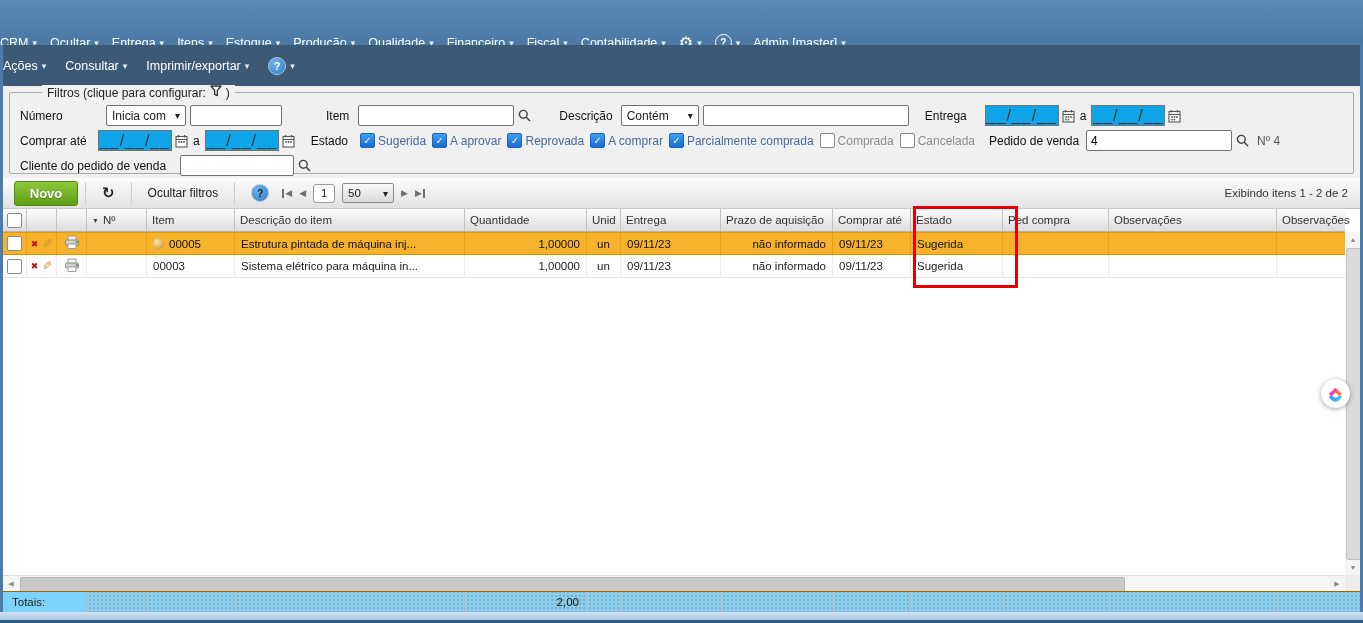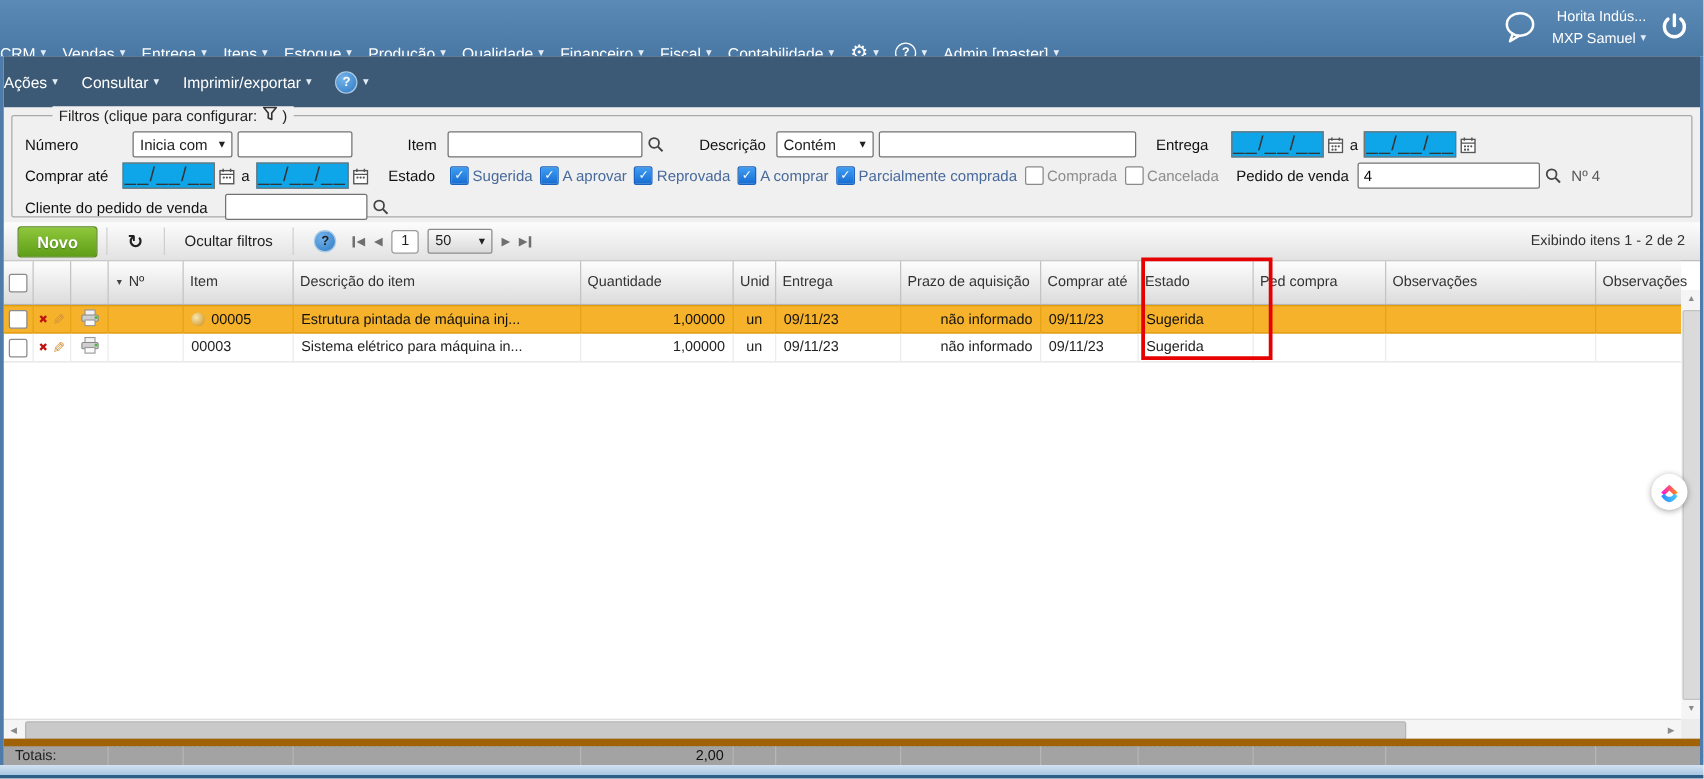--- a/index.html
+++ b/index.html
@@ -84,21 +84,21 @@
   .pgsel{width:52px;height:20px;border:1px solid #8a8a8a;border-radius:2px;
          background:linear-gradient(#f9f9f9,#dadada);display:flex;align-items:center;
          justify-content:space-between;padding:0 5px;font-size:11.5px;box-sizing:border-box;}
   .pgsel .caret::after{color:#222;font-size:10px;}
   .exibindo{margin-left:auto;margin-right:12px;font-size:11.5px;color:#333;}
 
   
   .grid{position:absolute;left:3px;top:208px;width:1342px;}
   .gridrow{display:grid;
     grid-template-columns:24px 30px 30px 60px 88px 230px 122px 34px 100px 112px 78px 92px 106px 168px minmax(80px,1fr);}
-  .ghead{height:36px;background:linear-gradient(#fdfdfd,#dcdcdc);border-top:1px solid #c9c9c9;
+  .ghead{height:24px;background:linear-gradient(#fdfdfd,#dcdcdc);border-top:1px solid #c9c9c9;
          border-bottom:1px solid #b5b5b5;box-sizing:border-box;}
   .ghead .gc{border-right:1px solid #c3c3c3;display:flex;align-items:center;padding:0 5px;
              font-size:11.5px;color:#333;overflow:hidden;white-space:nowrap;}
   .gc.center{justify-content:center;padding:0 2px;}
   .gc.right{justify-content:flex-end;}
   .sorticon{font-size:7px;color:#444;margin-right:4px;}
   .drow{height:23px;background:#fff;border-bottom:1px solid #e4e4e4;box-sizing:border-box;cursor:pointer;}
   .drow .gc{display:flex;align-items:center;padding:0 6px;font-size:11.5px;color:#222;
             overflow:hidden;white-space:nowrap;border-right:1px solid #ececec;}
   .drow.selected{background:#f6b22a;border-top:1px solid #e09d05;border-bottom:1px solid #d69100;}
@@ -115,22 +115,22 @@
         justify-content:center;color:#8a8a8a;font-size:7px;cursor:pointer;}
   .vthumb{position:absolute;left:1px;top:16px;width:13px;height:310px;background:#dadada;
           border:1px solid #c2c2c2;border-radius:2px;cursor:grab;}
   .hscroll{position:absolute;left:3px;top:575px;width:1342px;height:16px;background:#f5f5f5;
            border-top:1px solid #e0e0e0;box-sizing:border-box;}
   .hbtn{position:absolute;top:0;width:16px;height:15px;display:flex;align-items:center;
         justify-content:center;color:#8a8a8a;font-size:7px;cursor:pointer;}
   .hthumb{position:absolute;left:17px;top:1px;width:1103px;height:13px;background:#c9c9c9;
           border:1px solid #b5b5b5;border-radius:2px;cursor:grab;}
   .corner{position:absolute;left:1345px;top:575px;width:16px;height:16px;background:#ececec;}
-  .totals{position:absolute;left:3px;top:591px;width:1357px;height:21px;background:#a3a3a3;
-          border-top:6px solid #a16207;box-sizing:border-box;display:grid;align-items:stretch;
+  .totals{position:absolute;left:3px;top:591px;width:1357px;height:21px;background:#7dd3fc;
+          border-top:1px solid #a16207;box-sizing:border-box;display:grid;align-items:stretch;
     grid-template-columns:24px 30px 30px 60px 88px 230px 122px 34px 100px 112px 78px 92px 106px 168px minmax(95px,1fr);}
   .tcell{border-right:1px solid #b6b6b6;display:flex;align-items:center;
          background-image:radial-gradient(#a2a2a2 .8px,transparent 1px);
          background-size:4px 4px;background-position:1px 2px;}
   .tlabel{grid-column:1 / span 3;background-image:none;padding-left:9px;font-size:11.5px;color:#222;
           border-right:1px solid #b6b6b6;display:flex;align-items:center;}
   .tqty{justify-content:flex-end;padding-right:7px;font-size:11.5px;color:#111;}
   .sideL{position:absolute;left:0;top:45px;width:3px;height:567px;background:#4e7ba9;}
   .sideR{position:absolute;right:0;top:45px;width:3px;height:567px;background:#4e7ba9;}
   .bottomframe{position:absolute;left:0;top:612px;width:100%;height:11px;
@@ -146,21 +146,21 @@
 
 <div class="frame">
 
   <div class="topbar">
     <div class="topmenus">
       <div class="tmenu">
           <span>CRM</span>
           <span class="caret"></span>
         </div>
       <div class="tmenu">
-          <span>Vendas</span>
+          <span>Ocultar</span>
           <span class="caret"></span>
         </div>
       <div class="tmenu">
           <span>Entrega</span>
           <span class="caret"></span>
         </div>
       <div class="tmenu">
           <span>Itens</span>
           <span class="caret"></span>
         </div>
@@ -193,41 +193,20 @@
           <span class="caret"></span>
         </div>
       <div class="tmenu">
           <span class="hcirc">?</span>
           <span class="caret"></span>
         </div>
       <div class="tmenu">
           <span>Admin [master]</span>
           <span class="caret"></span>
         </div>
-    </div>
-    <div class="topright">
-      <span>
-        <svg width="30" height="27" viewBox="0 0 30 27">
-            <ellipse cx="15" cy="11.5" rx="10.5" ry="9" fill="none" stroke="#fff" stroke-width="2"></ellipse>
-            <path d="M9 19.5 L7 25 L14.5 20.5" fill="none" stroke="#fff" stroke-width="2" stroke-linejoin="round"></path>
-          </svg>
-      </span>
-      <div class="usercol">
-        <div>Horita Indús...</div>
-        <div class="row2">
-            <span>MXP Samuel</span>
-            <span class="caret"></span>
-          </div>
-      </div>
-      <span>
-        <svg width="23" height="23" viewBox="0 0 23 23">
-            <path d="M11.5 2 V10.5" stroke="#fff" stroke-width="2.7" stroke-linecap="round"></path>
-            <path d="M6.4 5.2 A8 8 0 1 0 16.6 5.2" fill="none" stroke="#fff" stroke-width="2.7" stroke-linecap="round"></path>
-          </svg>
-      </span>
     </div>
   </div>
 
   <div class="titlebar">
     <div class="tbmenus">
       <div class="tmenu">
           <span>Ações</span>
           <span class="caret"></span>
         </div>
       <div class="tmenu">

